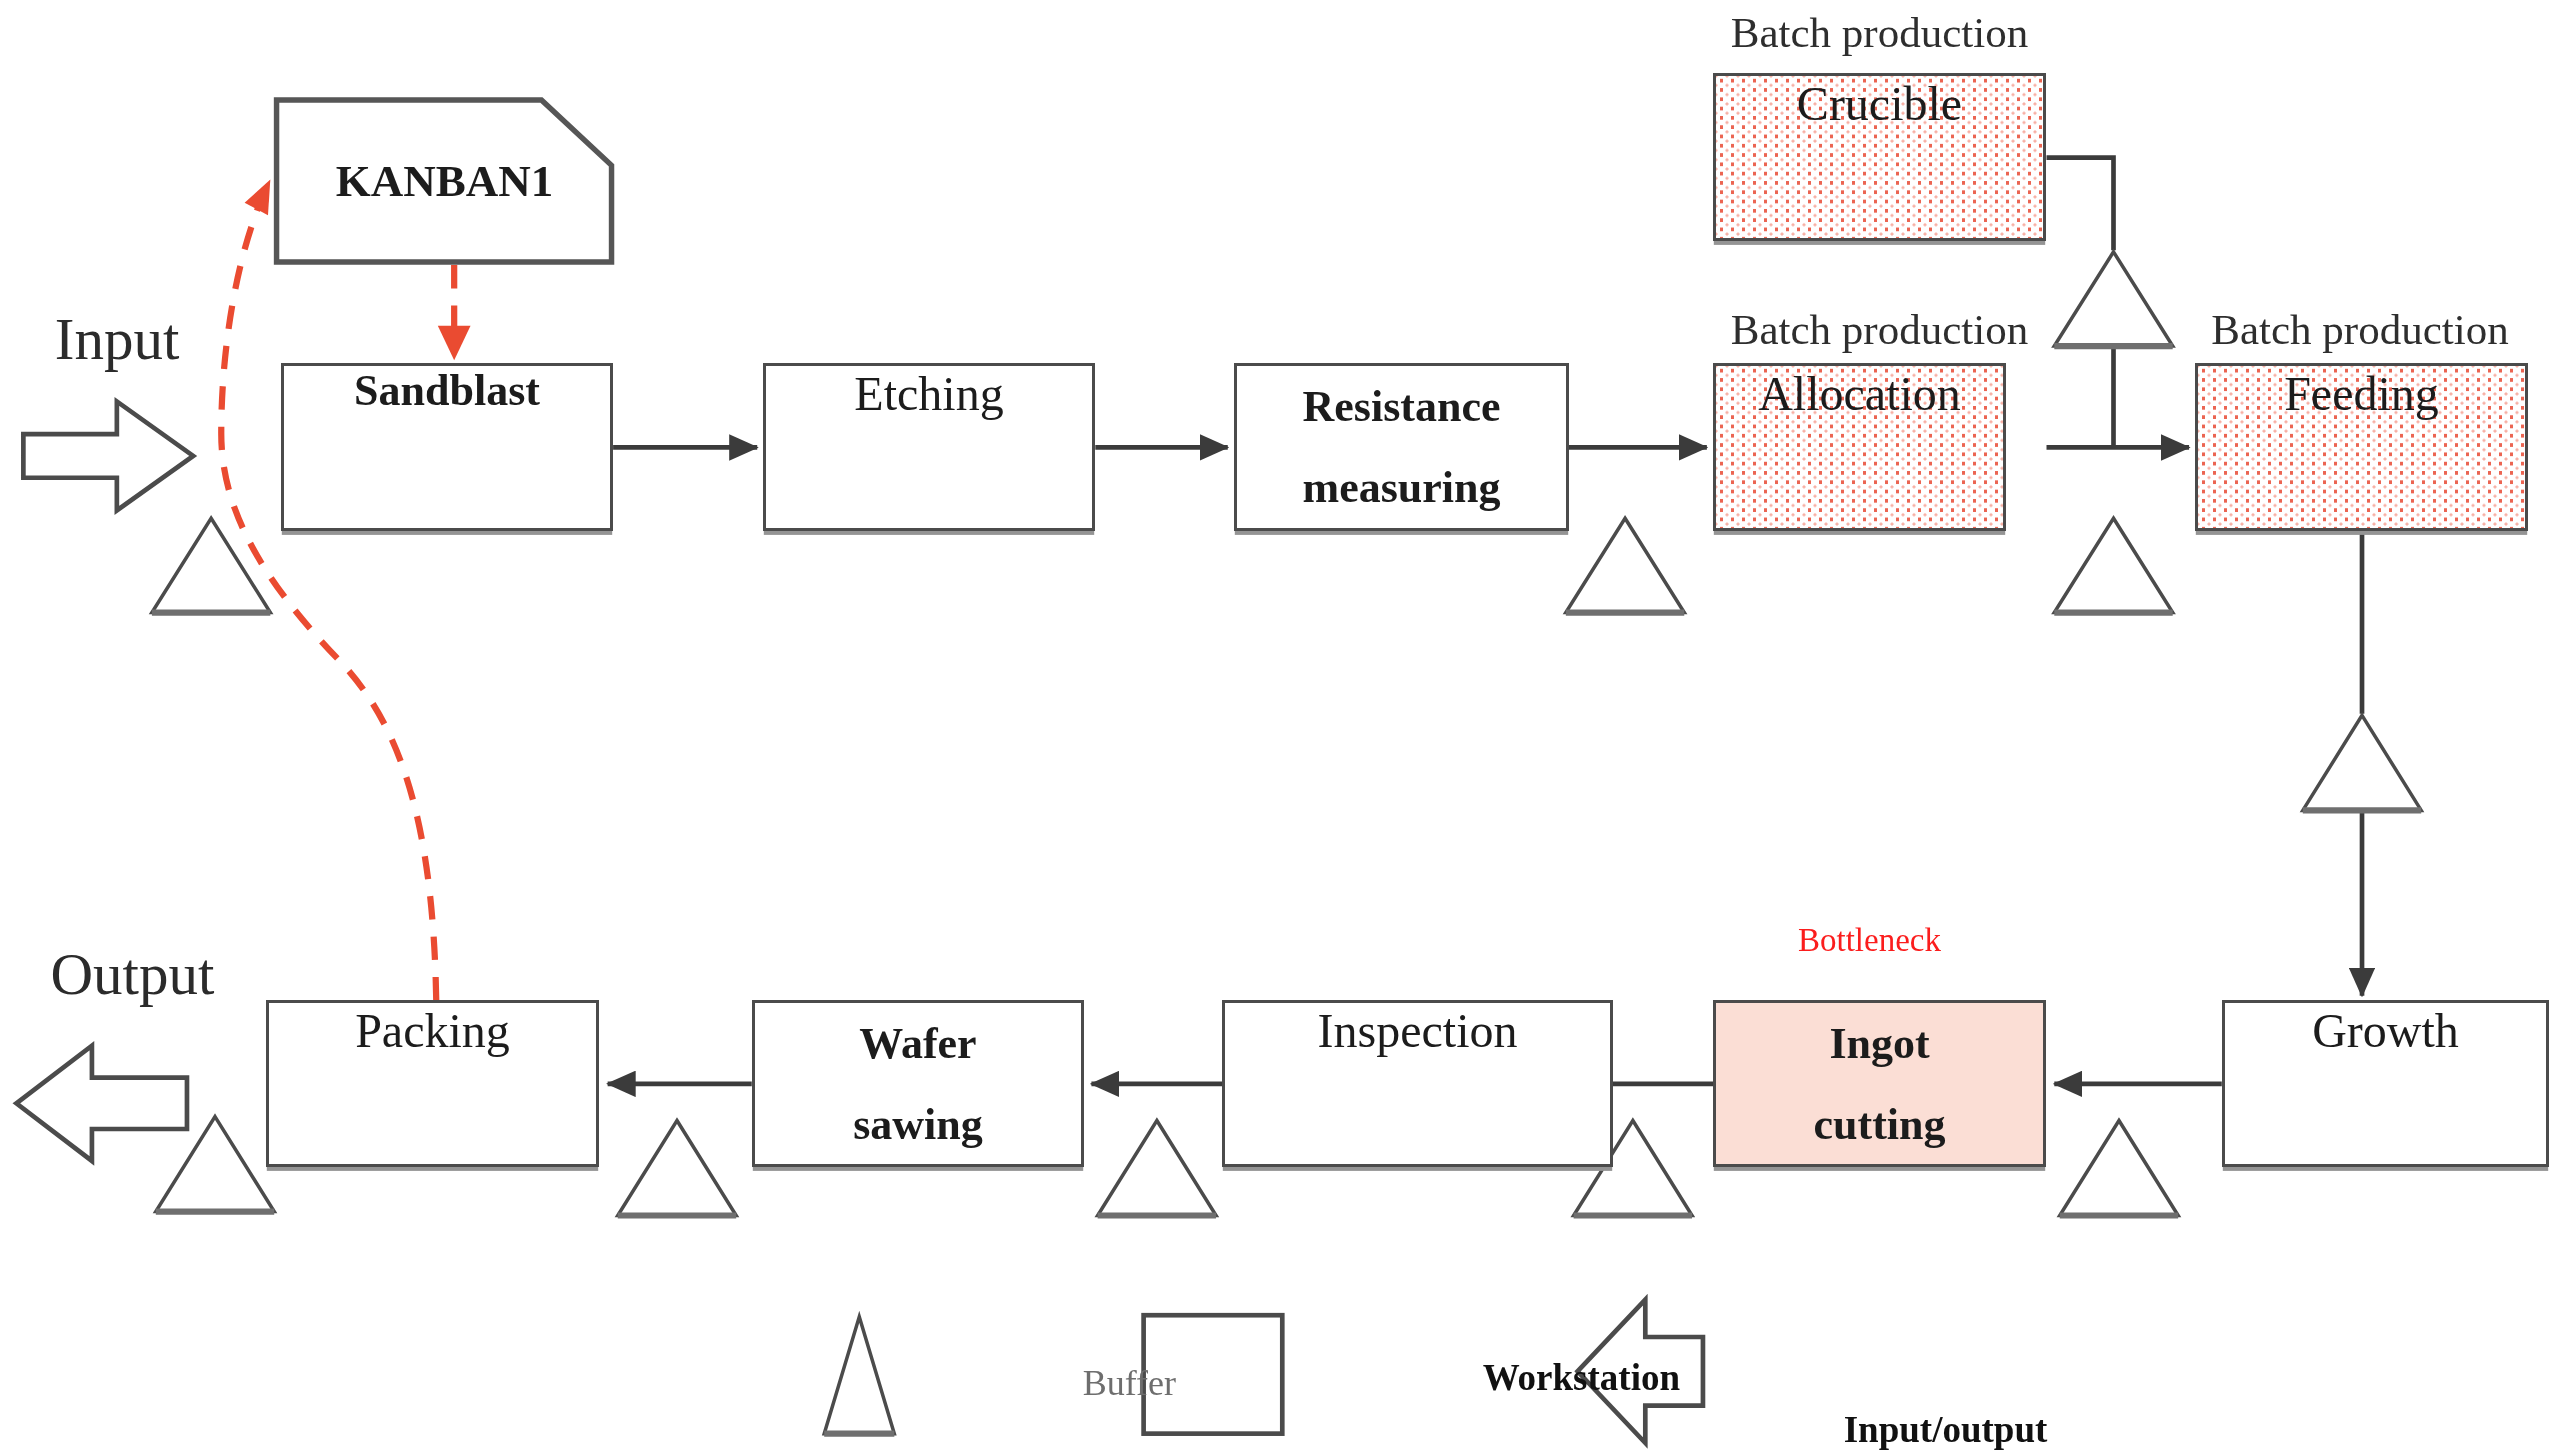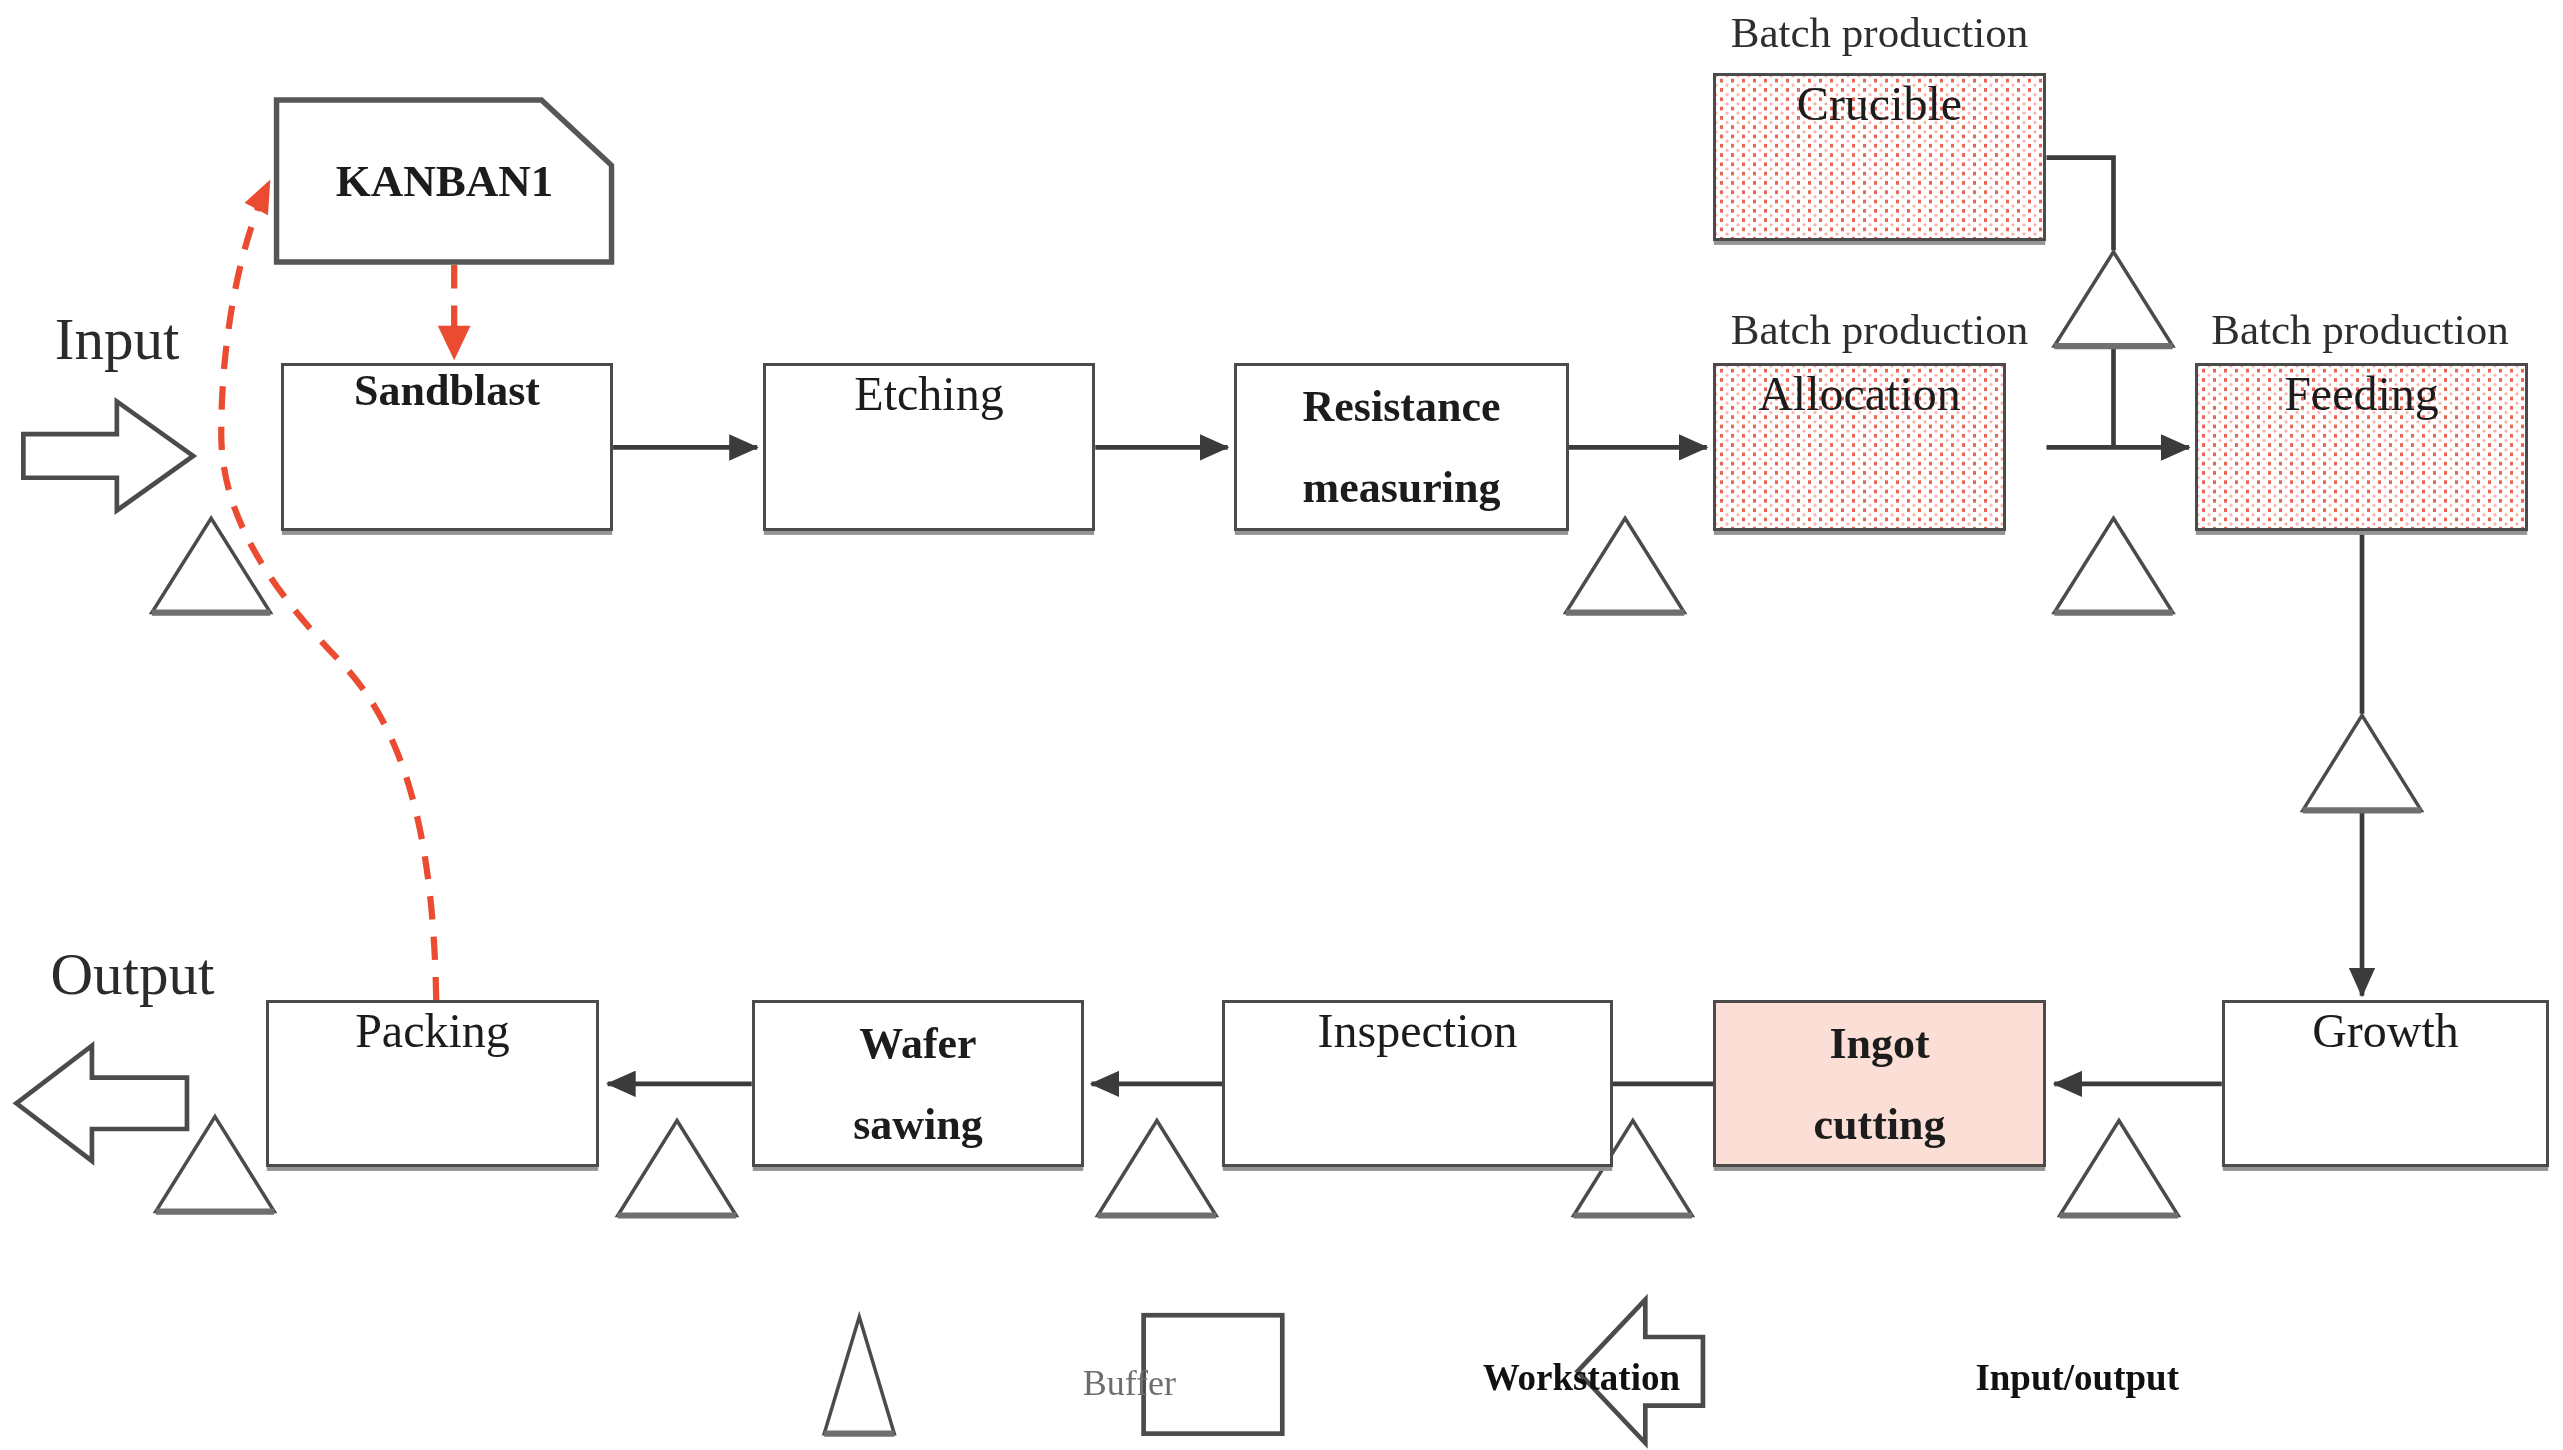--- a/index.html
+++ b/index.html
@@ -143,22 +143,23 @@
 
   <div class="box" style="left:266px;top:1000px;width:333px;height:167px">
     <span class="lbl">Packing</span>
     </div>
 
   <div class="kanban-text" style="left:277px;top:100px;width:335px;height:162px">KANBAN1</div>
 
   <div class="floatlbl batch" style="left:1646px;top:7.8px;width:467px">Batch production</div>
   <div class="floatlbl batch" style="left:1646px;top:305px;width:467px">Batch production</div>
   <div class="floatlbl batch" style="left:2142px;top:305px;width:436px">Batch production</div>
+  <div class="floatlbl bottleneck" style="left:1636px;top:922px;width:467px">Bottleneck</div>
 
   <div class="floatlbl iolbl" style="left:15.6px;top:305px;width:203px">Input</div>
   <div class="floatlbl iolbl" style="left:23.4px;top:940px;width:218px">Output</div>
 
   <div class="floatlbl legend-muted" style="left:896px;top:1362px;width:280px;text-align:right">Buffer</div>
   <div class="floatlbl legend-txt" style="left:1290px;top:1356px;width:390px;text-align:right">Workstation</div>
-  <div class="floatlbl legend-txt" style="left:1712px;top:1356px;width:467px;text-align:right">Input/output</div>
+  <div class="floatlbl legend-txt" style="left:1712px;top:1408px;width:467px;text-align:center">Input/output</div>
 
 </div>
 
 
 </body></html>

